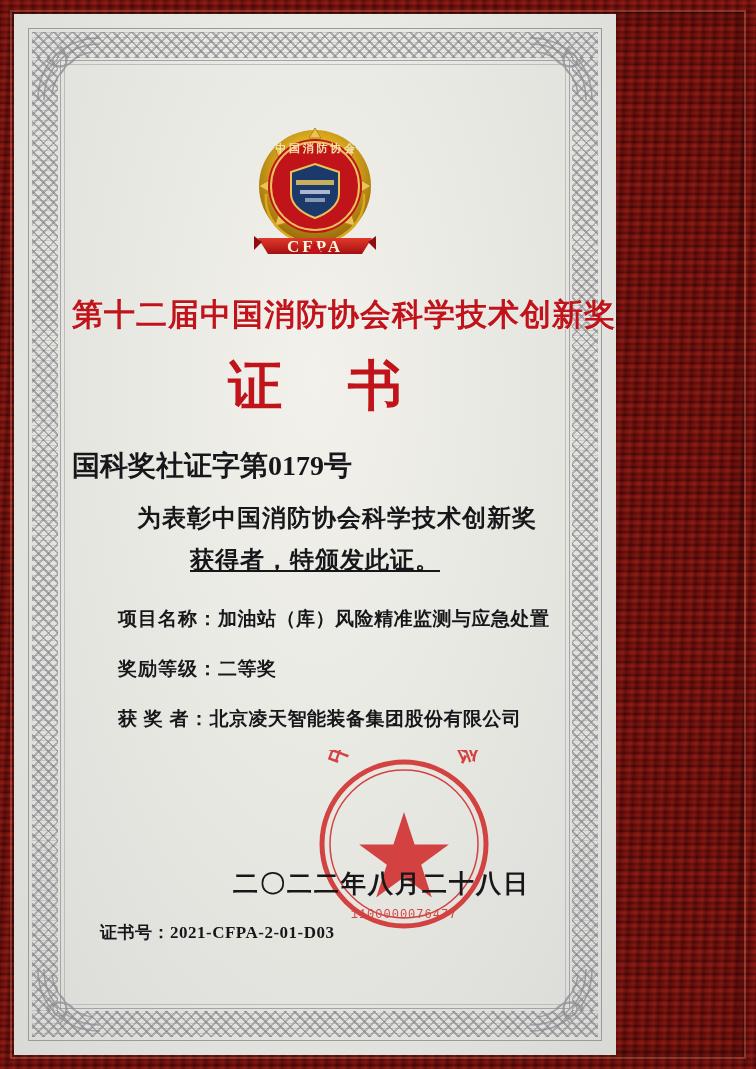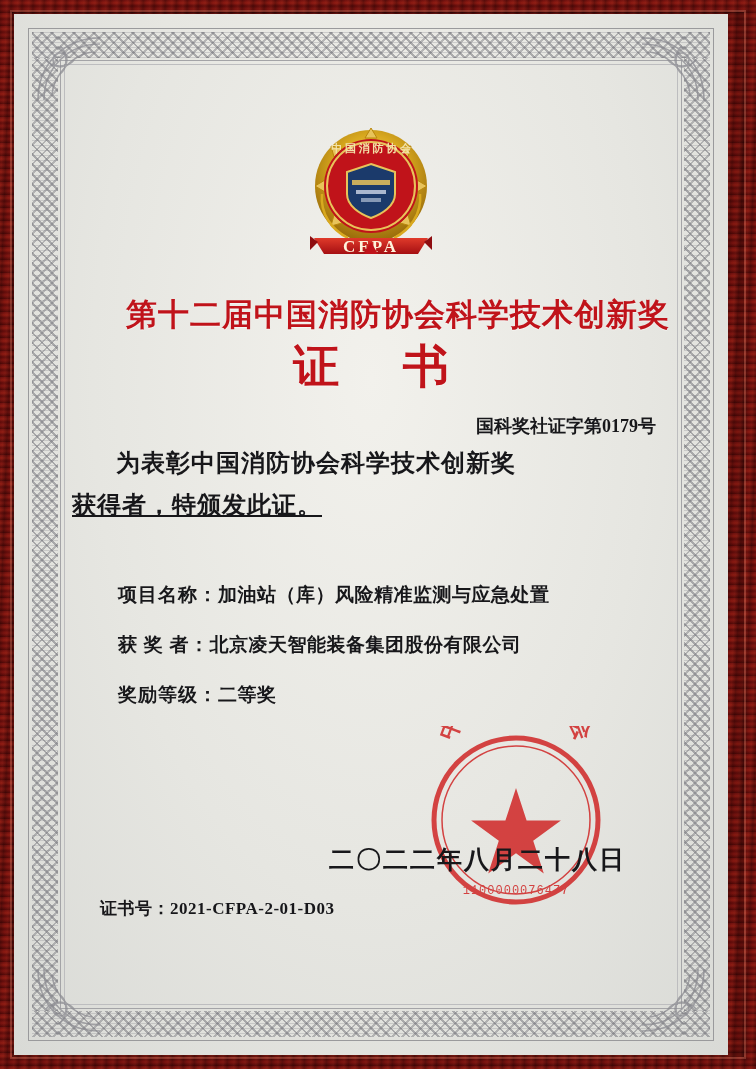--- a/index.html
+++ b/index.html
@@ -43,21 +43,21 @@
     position: absolute;
     left: 10px; top: 10px; right: 10px; bottom: 10px;
     border: 2px solid rgba(255,170,140,0.25);
     box-shadow: inset 0 0 14px rgba(0,0,0,0.55);
     pointer-events: none;
   }
 
   
   .paper {
     position: relative;
-    width: 714px;
+    width: 602px;
     height: 1041px;
     box-sizing: border-box;
     background:
       radial-gradient(ellipse at 50% 35%, #f2f1ec 0%, #e6e6e1 55%, #d9dad6 100%);
     overflow: hidden;
   }
 
   
   .orn-band {
     position: absolute;
@@ -128,52 +128,52 @@
     text-align: right;
     color: #c0131a;
     font-size: 31px;
     font-weight: bold;
     letter-spacing: 1px;
     font-family: "Liberation Serif", "DejaVu Serif", serif;
     text-shadow: 0 1px 0 rgba(255,255,255,0.45);
     white-space: nowrap;
   }
   .cert-word {
-    margin-top: 0;
+    margin-top: 14px;
     text-align: center;
     color: #c0131a;
-    font-size: 46px;
+    font-size: 54px;
     font-weight: bold;
     letter-spacing: 26px;
     text-indent: 26px;
     text-shadow: 0 1px 0 rgba(255,255,255,0.4);
   }
 
   .cert-no {
-    margin-top: 16px;
-    text-align: right;
+    margin-top: 24px;
     padding-right: 14px;
-    font-size: 18px;
+    font-size: 28px;
     font-weight: bold;
     color: #17171a;
   }
 
   .body-text {
-    margin-top: 4px;
+    margin-top: 12px;
     font-size: 24px;
     font-weight: bold;
     color: #17171a;
     line-height: 1.75;
     letter-spacing: 1px;
+    text-align: center;
   }
   .body-line1 { text-indent: 44px; }
   .body-line2 { text-indent: 0px; text-decoration: underline; }
 
   .fields {
-    margin-top: 56px;
+    margin-top: 25px;
     padding-left: 46px;
     font-size: 19px;
     font-weight: bold;
     color: #17171a;
   }
   .field-row {
     display: flex;
     align-items: baseline;
     margin-bottom: 10px;
   }
@@ -201,21 +201,21 @@
     position: absolute;
     right: 60px;
     top: -16px;
     width: 188px;
     height: 188px;
     pointer-events: none;
   }
   .seal svg { width: 100%; height: 100%; display: block; }
   .date-line {
     position: absolute;
-    right: 44px;
+    right: 28px;
     bottom: 36px;
     font-size: 25px;
     font-weight: bold;
     color: #17171a;
     letter-spacing: 2px;
     white-space: nowrap;
   }
   .cert-code {
     position: absolute;
     left: 28px;
@@ -357,27 +357,27 @@
       </div>
 
       <div class="fields">
 
         <div class="field-row">
           <span class="field-label">项目名称：</span>
           <span class="field-value">加油站（库）风险精准监测与应急处置</span>
         </div>
 
         <div class="field-row field-gap">
+          <span class="field-label">奖励等级：</span>
+          <span class="field-value">二等奖</span>
+        </div>
+
+        <div class="field-row field-gap">
           <span class="field-label">获 奖 者：</span>
           <span class="field-value">北京凌天智能装备集团股份有限公司</span>
-        </div>
-
-        <div class="field-row field-gap">
-          <span class="field-label">奖励等级：</span>
-          <span class="field-value">二等奖</span>
         </div>
 
       </div>
 
       <div class="sign-area">
 
         <div class="seal">
           <svg viewBox="0 0 188 188" xmlns="http://www.w3.org/2000/svg">
             <g opacity="0.82">
               <circle cx="94" cy="94" r="82" fill="none" stroke="#cf1f1f" stroke-width="5"></circle>

